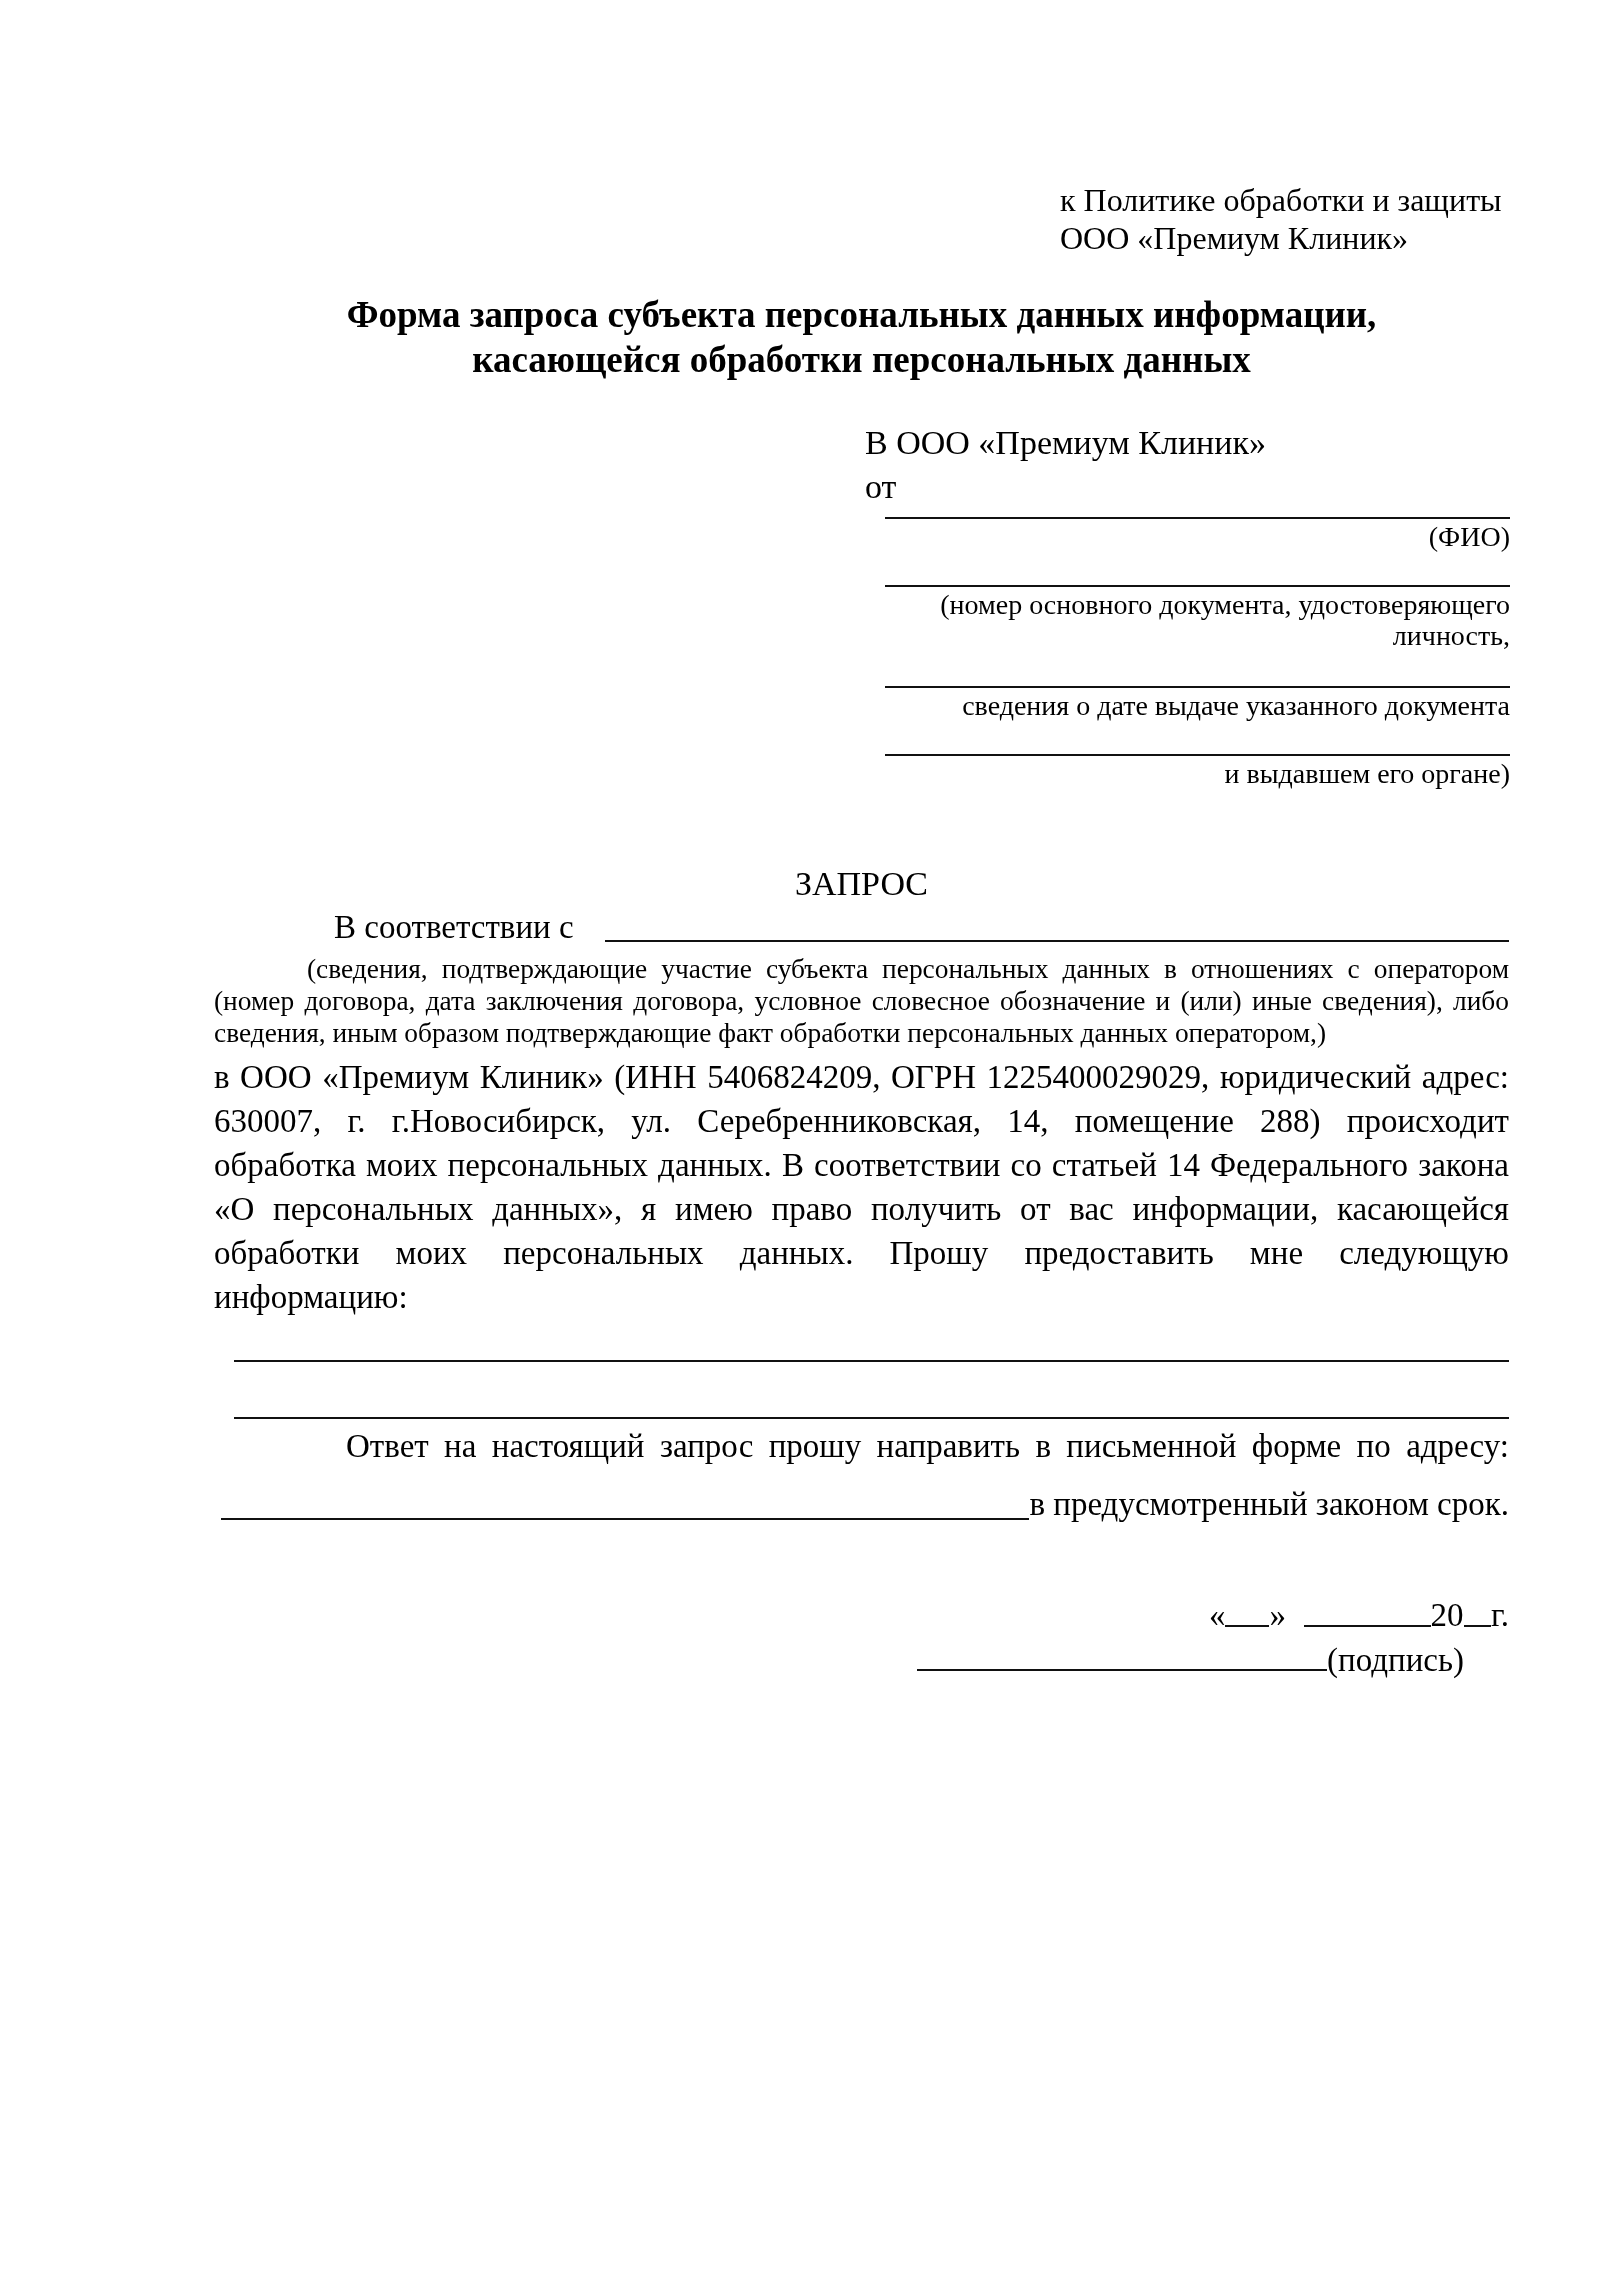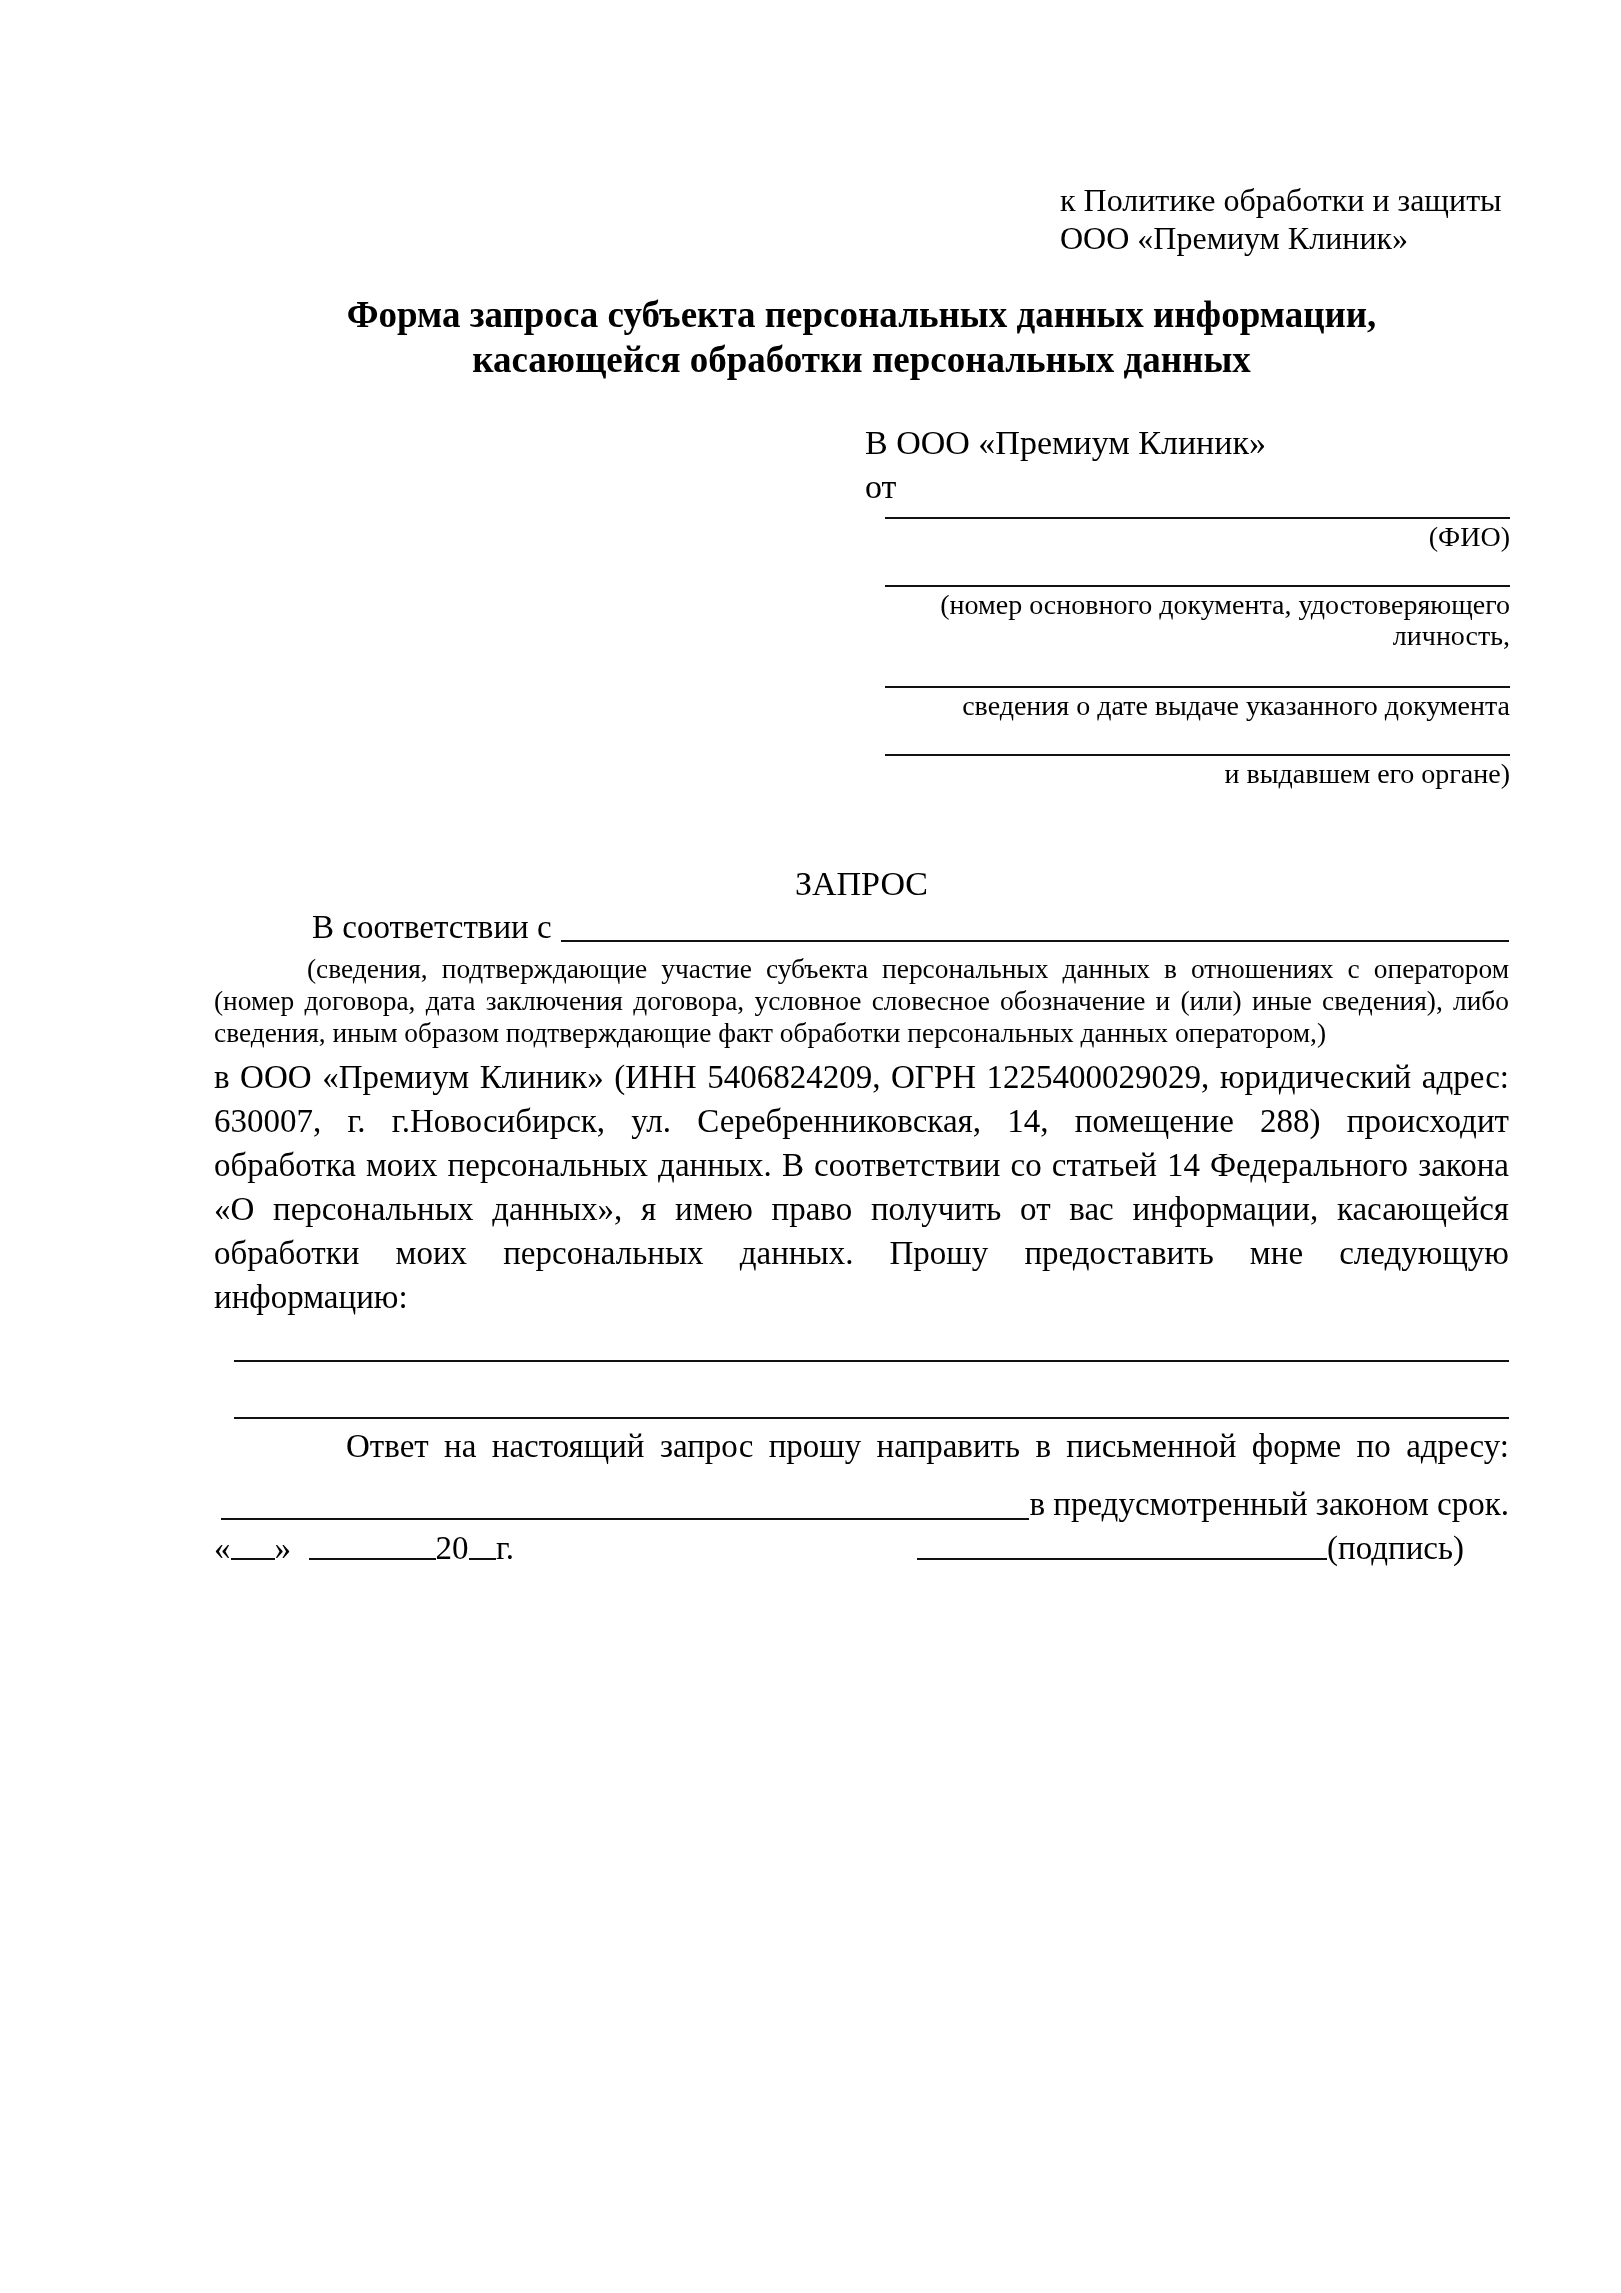--- a/index.html
+++ b/index.html
@@ -65,20 +65,21 @@
     font-size: 34px;
     line-height: 41px;
     text-align: center;
   }
   .intro-row {
     display: flex;
     align-items: flex-end;
     font-size: 33px;
     line-height: 43px;
     margin-top: 2px;
+    gap: 22px;
   }
   .intro-indent { width: 98px; flex: 0 0 auto; }
   .intro-text { flex: 0 0 auto; white-space: nowrap; padding-right: 9.8px; }
   .fill-line {
     flex: 1 1 auto;
     border-bottom: 2.9px solid #111111;
     margin-bottom: 6.9px;
   }
   .footnote {
     margin: 3.9px 0 0 0;
@@ -116,22 +117,24 @@
     margin-top: 14px;
     justify-content: flex-end;
   }
   .address-row .fill-line { flex: 0 0 808px; margin-left: 39px; }
   .address-suffix { flex: 0 0 auto; white-space: nowrap; }
   
   .sign-row {
     display: flex;
     justify-content: space-between;
     align-items: flex-end;
+    margin-top: 67px;
     font-size: 33px;
     line-height: 43px;
+    flex-direction: column;
   }
   .blank {
     display: inline-block;
     border-bottom: 2.9px solid #111111;
     height: 0.95em;
     vertical-align: baseline;
   }
   .w45  { width: 44px; }
   .w130 { width: 127px; }
   .w28  { width: 27.4px; }

